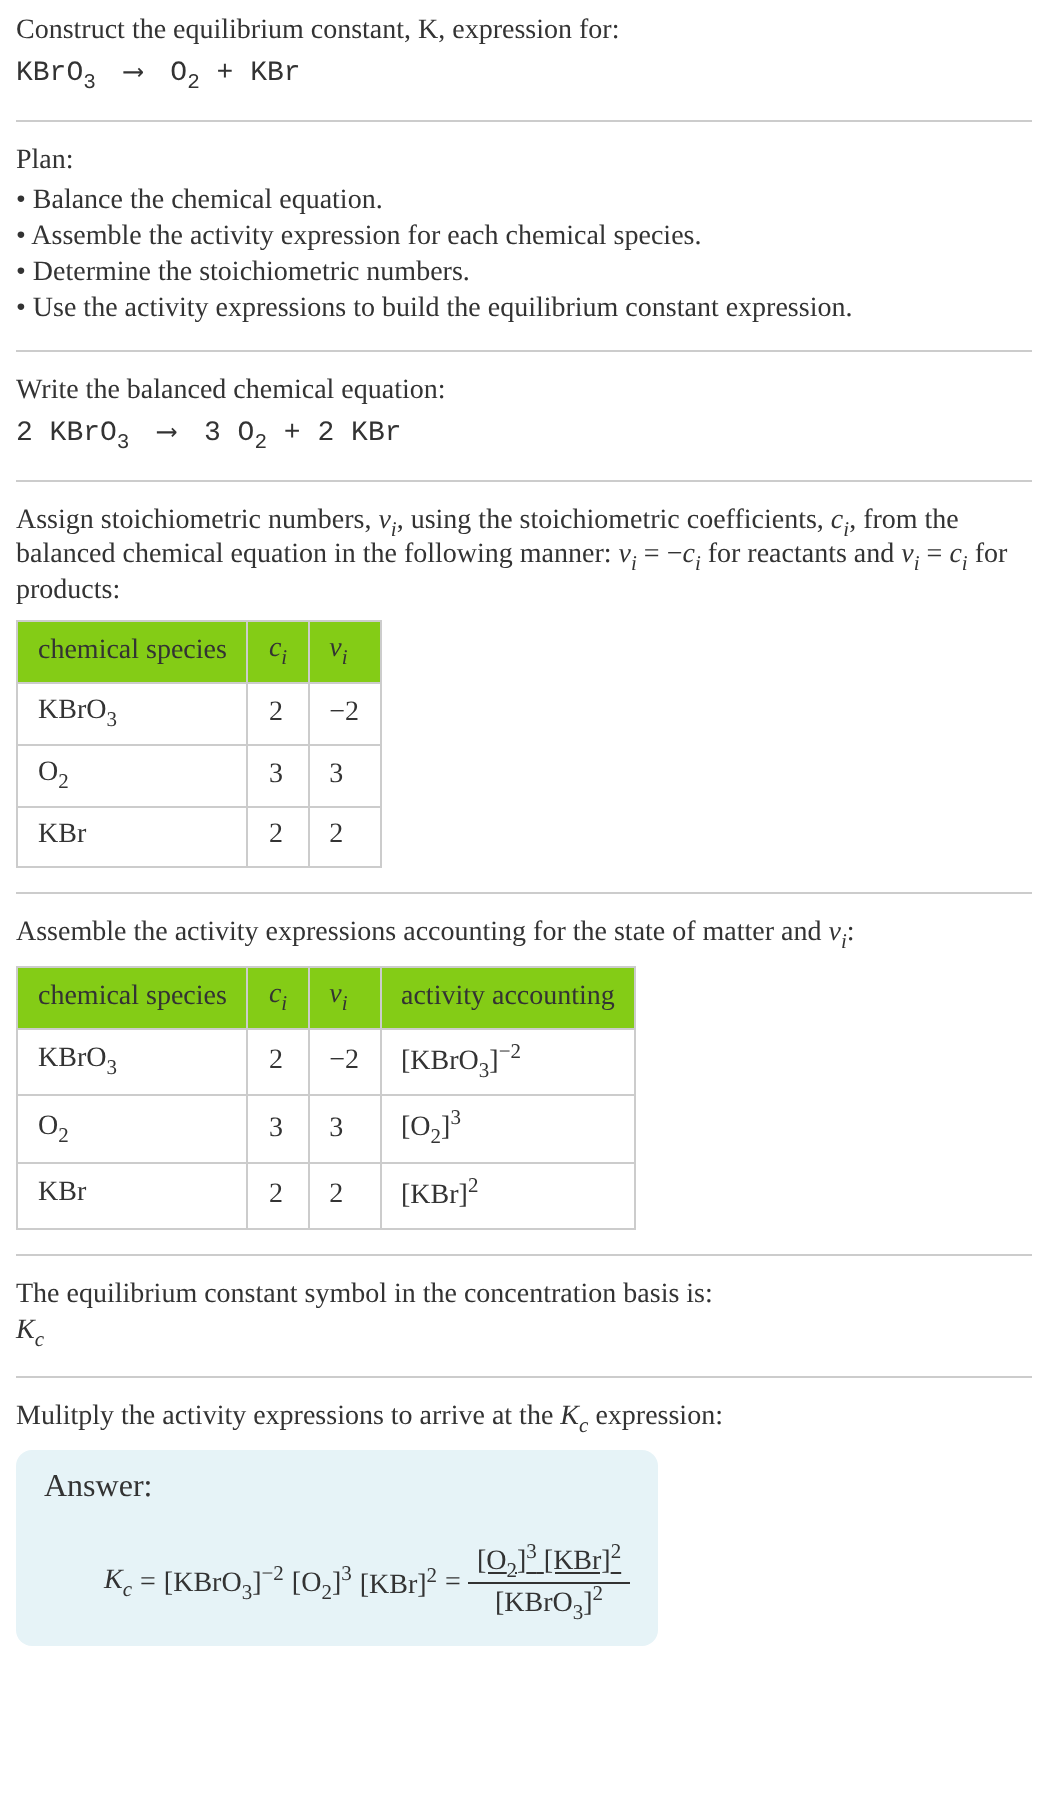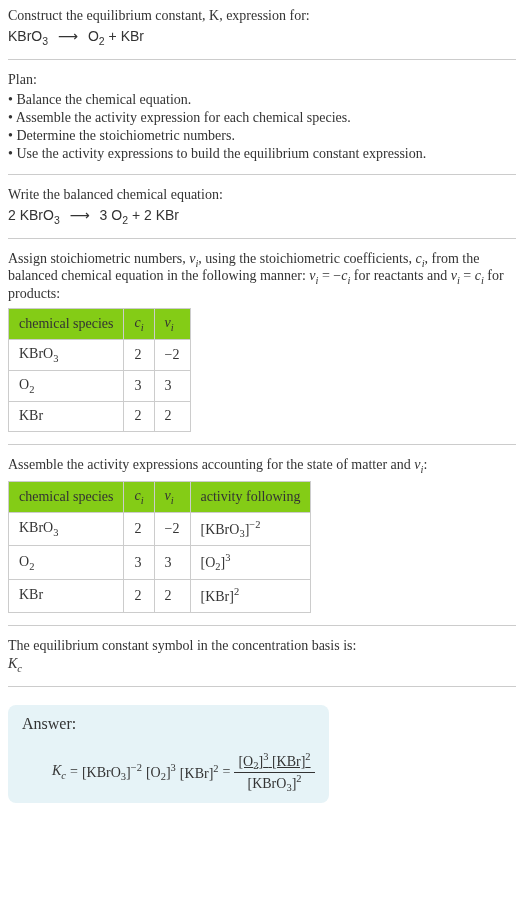--- a/index.html
+++ b/index.html
@@ -17,21 +17,21 @@
     }
     .section {
       margin-bottom: 4px;
     }
     hr {
       border: none;
       border-top: 1px solid #ccc;
       margin: 12px 0;
     }
     .equation {
-      font-family: Liberation Sans, sans-serif;
+      font-family: Liberation Mono, monospace;
       margin-top: 4px;
     }
     .sub {
       font-size: 0.75em;
       vertical-align: sub;
     }
     .sup {
       font-size: 0.75em;
       vertical-align: super;
     }
@@ -172,21 +172,21 @@
 <div class="section">
   <div>
     <span>Assemble the activity expressions accounting for the state of matter and </span><span class="italic">ν</span><span class="sub italic">i</span><span>:</span>
   </div>
   <table>
     <tbody>
         <tr>
       <th>chemical species</th>
       <th><span class="italic">c</span><span class="sub italic">i</span></th>
       <th><span class="italic">ν</span><span class="sub italic">i</span></th>
-      <th>activity following</th>
+      <th>activity accounting</th>
     </tr>
     <tr>
       <td><span>KBrO</span><span class="sub">3</span></td>
       <td>2</td>
       <td>−2</td>
       <td><span>[KBrO</span><span class="sub">3</span><span>]</span><span class="sup">−2</span></td>
     </tr>
     <tr>
       <td><span>O</span><span class="sub">2</span></td>
       <td>3</td>
@@ -208,20 +208,23 @@
 <div class="section">
   <div>The equilibrium constant symbol in the concentration basis is:</div>
   <div class="kc-line">
     <span>K</span><span class="sub">c</span>
   </div>
 </div>
 
 <hr>
 
 <div class="section">
+  <div>
+    <span>Mulitply the activity expressions to arrive at the </span><span class="italic">K</span><span class="sub italic">c</span><span> expression:</span>
+  </div>
   <div class="answer-box">
     <div class="answer-label">Answer:</div>
     <div class="formula-line">
       <span><span class="italic">K</span><span class="sub italic">c</span></span>
       <span> = </span>
       <span><span>[KBrO</span><span class="sub">3</span><span>]</span><span class="sup">−2</span></span>
       <span><span>[O</span><span class="sub">2</span><span>]</span><span class="sup">3</span></span>
       <span><span>[KBr]</span><span class="sup">2</span></span>
       <span> = </span>
       <span class="fraction">

